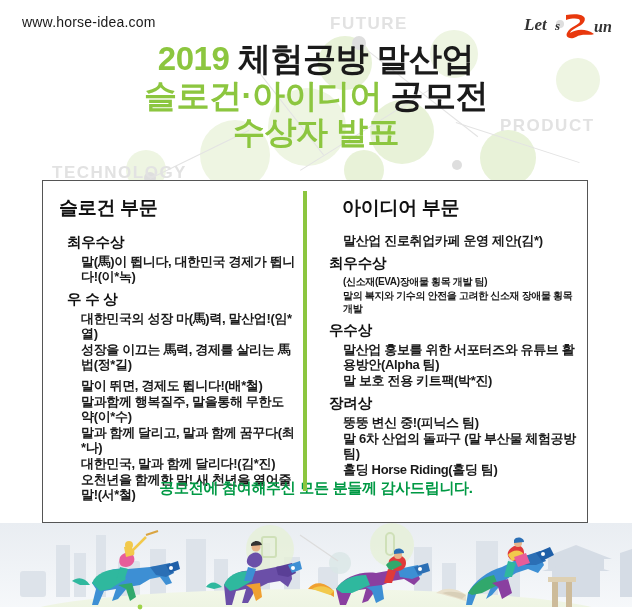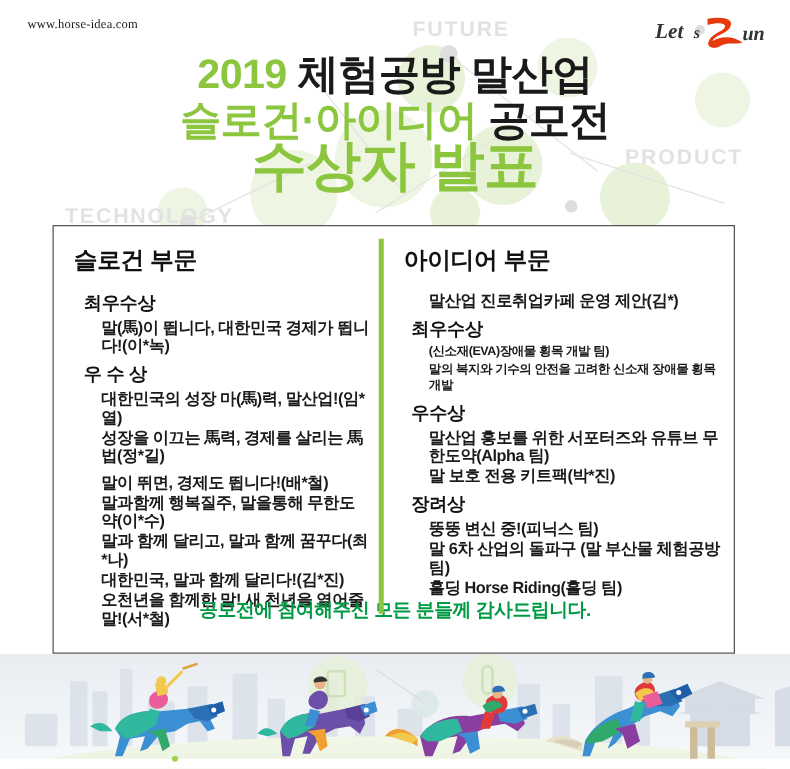--- a/index.html
+++ b/index.html
@@ -31,40 +31,40 @@
   .wm-product{left:500px;top:116px;}
   .wm-technology{left:52px;top:163px;}
   .blob{position:absolute;border-radius:50%;background:#e8f2d8;}
   .blob2{position:absolute;border-radius:50%;background:#eef5e2;}
   .dot{position:absolute;border-radius:50%;background:#dedede;}
   .line{position:absolute;background:#e3e3e3;transform-origin:0 0;height:1px;}
 
   
   .url{
     position:absolute;left:22px;top:14px;
-    font-size:10px;color:#1a1a1a;letter-spacing:.2px;
-    font-family:Liberation Serif, serif;
+    font-size:14px;color:#1a1a1a;letter-spacing:.2px;
+    font-family:Liberation Sans, sans-serif;
     z-index:5;
   }
   .logo{
     position:absolute;right:16px;top:8px;
     width:96px;height:34px;z-index:5;
   }
 
   
   .titles{position:absolute;left:0;top:40px;width:632px;text-align:center;z-index:4;}
   .title-line{
     font-size:33px;font-weight:bold;line-height:37px;
     letter-spacing:-0.5px;white-space:nowrap;
     font-family:"Liberation Sans","DejaVu Sans",sans-serif;
   }
   .t-year{color:#8cc63f;}
   .t-dark{color:#1a1a1a;}
   .t-green{color:#8cc63f;}
-  .title-line.l3{font-size:44px;}
+  .title-line.l3{font-size:32px;}
 
   
   .panel{
     position:absolute;left:42px;top:180px;
     width:546px;height:343px;
     background:#ffffff;
     border:1px solid #555555;
     box-sizing:border-box;
     z-index:6;
     display:flex;
@@ -74,21 +74,21 @@
   .col-right{width:287px;padding:14px 8px 0 14px;}
   .divider{
     position:absolute;left:260px;top:10px;
     width:4px;height:300px;background:#8cc63f;z-index:7;
   }
 
   .sec-title{
     font-size:19px;font-weight:bold;color:#111;
     margin:0 0 12px 0;letter-spacing:-0.3px;
   }
-  .col-right .sec-title{margin-left:8px;}
+  .col-right .sec-title{margin-left:27px;}
 
   .award{margin:0 0 6px 0;}
   .award-name{
     font-size:14.5px;font-weight:bold;color:#111;
     margin:0 0 2px 0;letter-spacing:-0.2px;
   }
   .col-left .award-name{padding-left:8px;}
   .col-right .award-name{padding-left:14px;}
   .entry{
     font-size:13px;font-weight:bold;color:#1a1a1a;
@@ -200,21 +200,21 @@
       </div>
 
       <div class="award">
         <div class="award-name">최우수상</div>
         <div class="entry small">(신소재(EVA)장애물 횡목 개발 팀)</div>
         <div class="entry small">말의 복지와 기수의 안전을 고려한 신소재 장애물 횡목 개발</div>
       </div>
 
       <div class="award">
         <div class="award-name">우수상</div>
-        <div class="entry">말산업 홍보를 위한 서포터즈와 유튜브 무한도약(Alpha 팀)</div>
+        <div class="entry">말산업 홍보를 위한 서포터즈와 유튜브 활용방안(Alpha 팀)</div>
         <div class="entry">말 보호 전용 키트팩(박*진)</div>
       </div>
 
       <div class="award">
         <div class="award-name">장려상</div>
         <div class="entry">뚱뚱 변신 중!(피닉스 팀)</div>
         <div class="entry">말 6차 산업의 돌파구 (말 부산물 체험공방 팀)</div>
         <div class="entry">홀딩 Horse Riding(홀딩 팀)</div>
       </div>
     </div>

